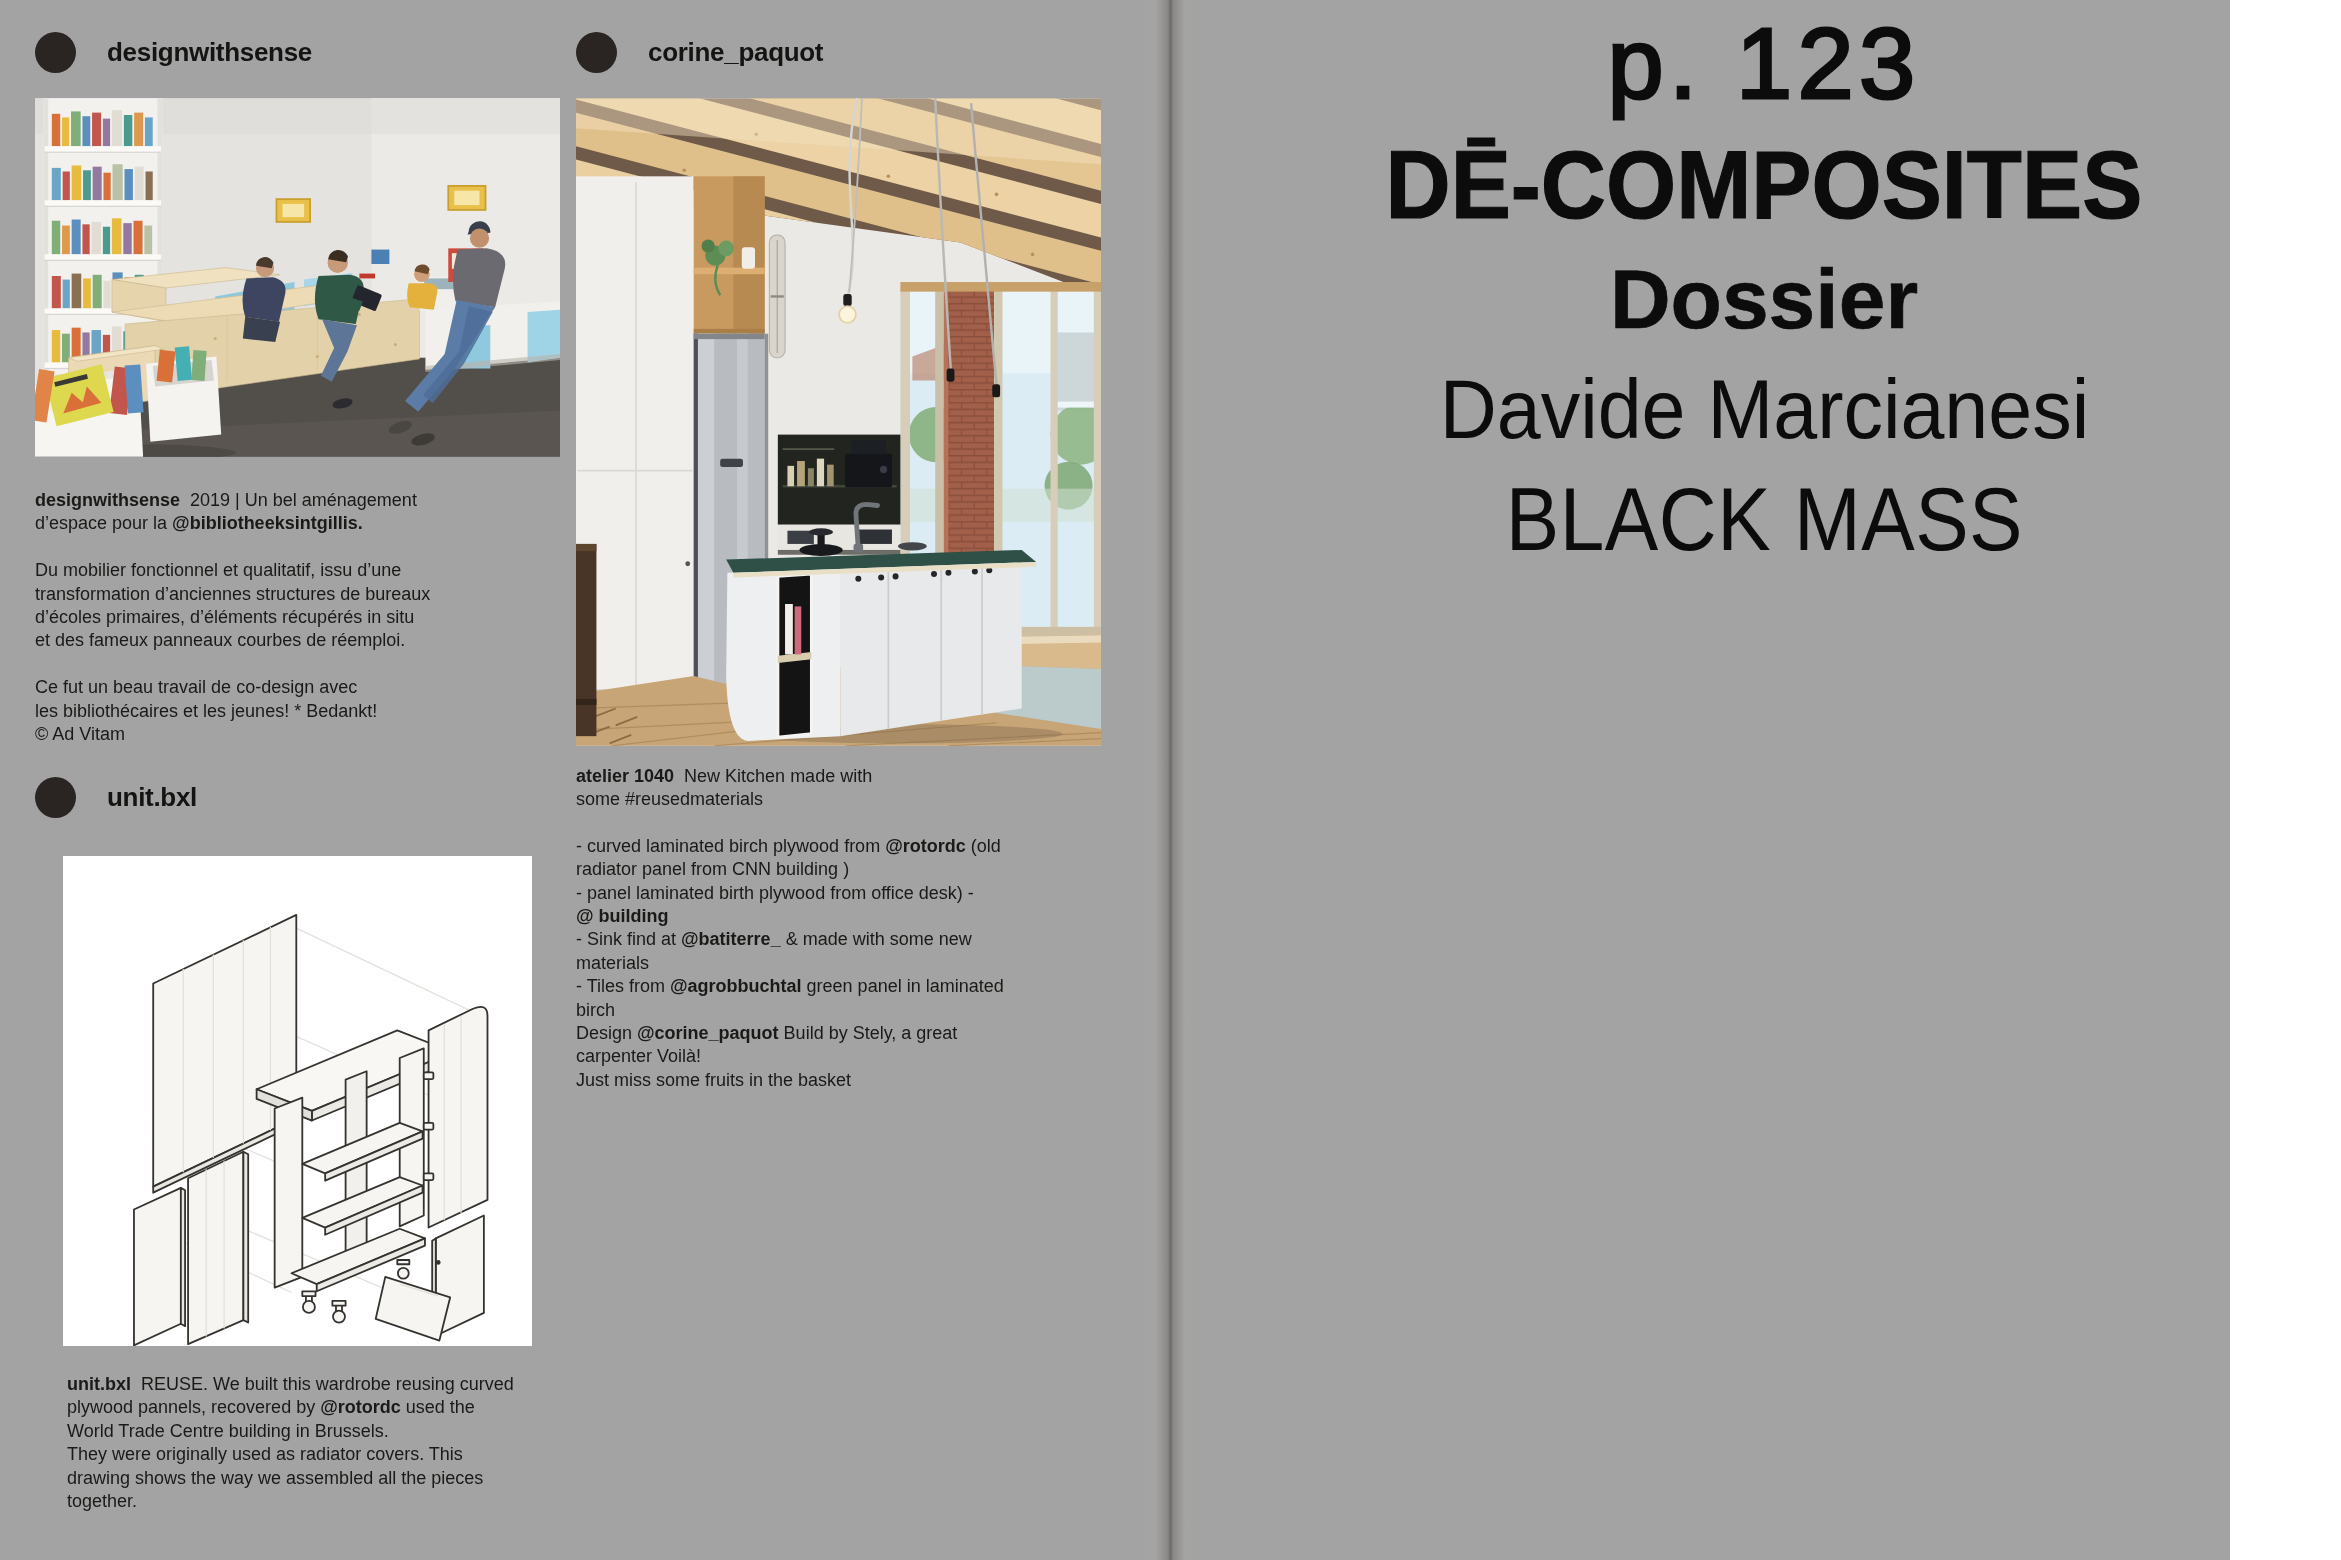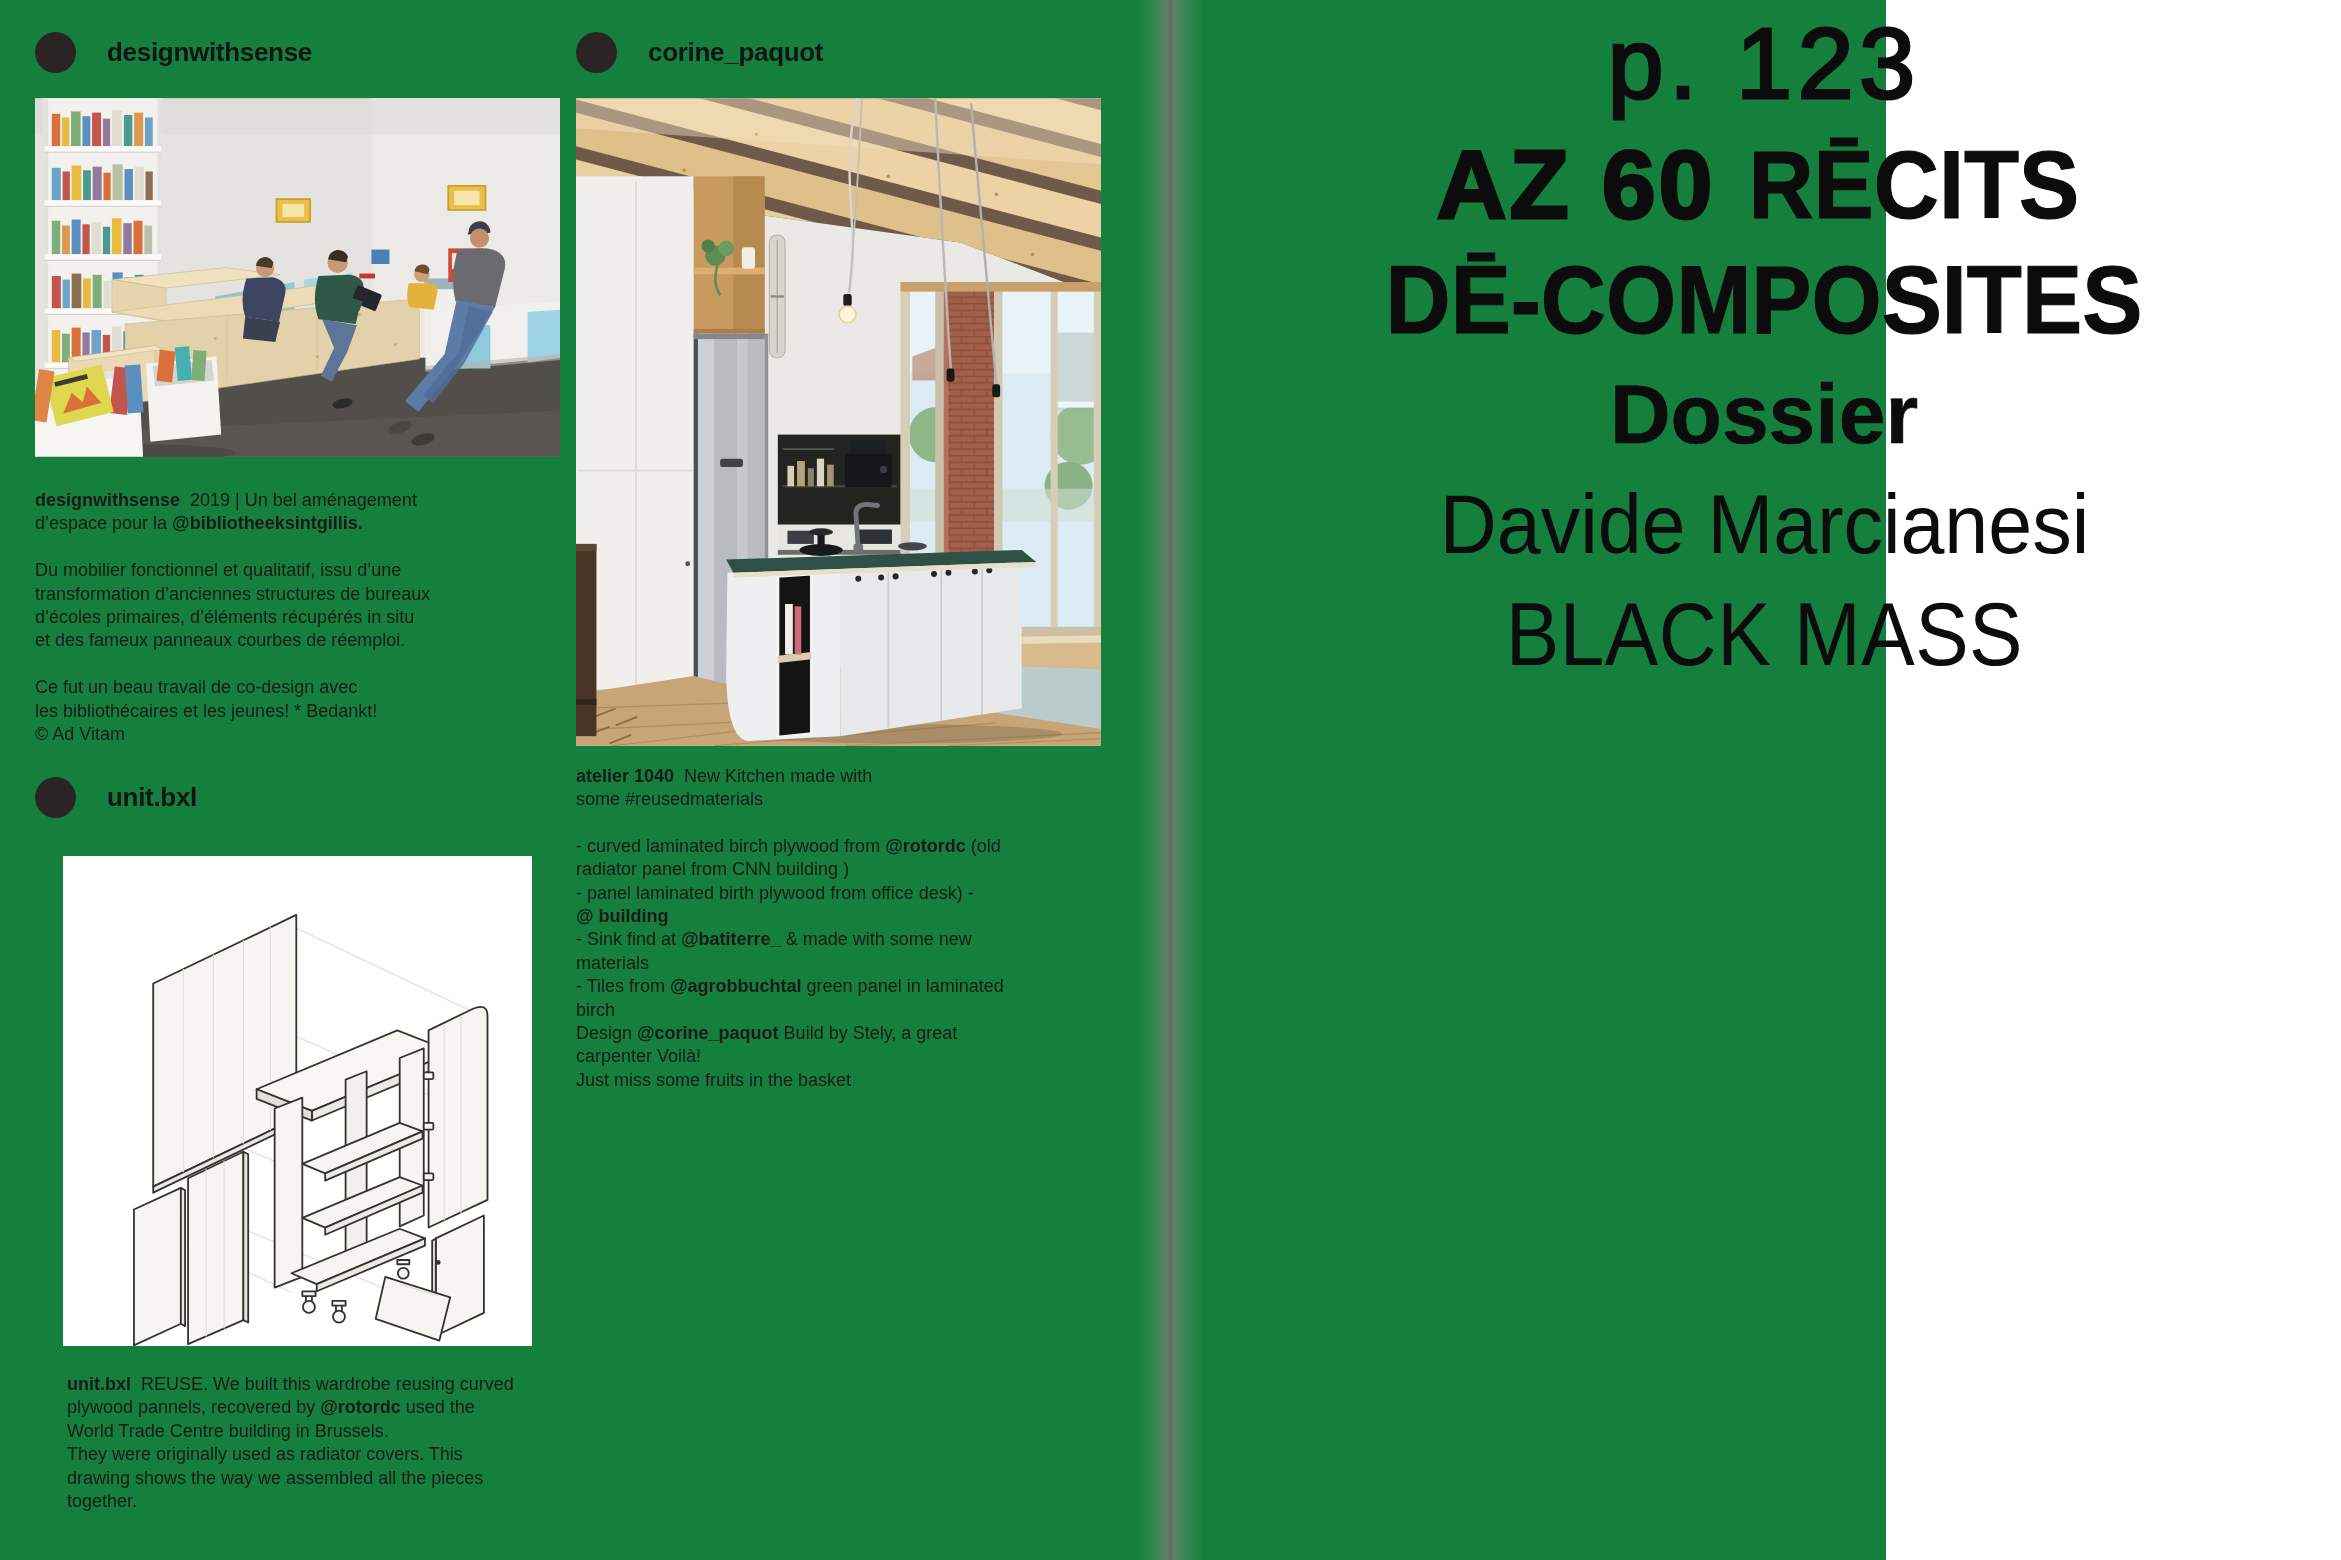--- a/index.html
+++ b/index.html
@@ -1,21 +1,21 @@
 <!DOCTYPE html>
 <html style="font-size:9.6px"><head>
 <meta charset="utf-8">
 <style>
   html,body{margin:0;padding:0;}
   body{
     width:2342px;height:1561px;background:#ffffff;
     font-family:"Liberation Sans", sans-serif;color:#161614;
     overflow:hidden;
   }
-  .spread{position:relative;width:1886px;height:1561px;background:#15803d;}
+  .spread{position:relative;width:2230px;height:1561px;background:#a3a3a3;}
 
   
   .post{position:absolute;}
   .post-header{display:flex;align-items:center;height:41px;}
   .avatar{width:41px;height:41px;border-radius:50%;background:#2a2523;flex:0 0 auto;}
   .username{margin-left:31px;font-weight:bold;font-size:26px;letter-spacing:-0.3px;color:#141413;}
   .photo{display:block;}
   .caption{font-size:18px;line-height:23.4px;color:#1a1a18;}
   .cap-line{white-space:pre;height:23.4px;}
   .cap-line .bold{font-weight:bold;}
@@ -524,21 +524,20 @@
         <div class="cap-line"><span>They were originally used as radiator covers. This</span></div>
         <div class="cap-line"><span>drawing shows the way we assembled all the pieces</span></div>
         <div class="cap-line"><span>together.</span></div>
       </div>
   </div>
 
   <div class="fold"></div>
 
   <div class="title-block">
     <div class="t-line t-line-1"><span class="t-black">p. 123</span></div>
-    <div class="t-line"><span class="t-heavy">AZ 60</span><span class="t-gap"></span><span class="t-cond">RĒCITS</span></div>
     <div class="t-line"><span class="t-cond">DĒ-COMPOSITES</span></div>
     <div class="t-line"><span class="t-bold">Dossier</span></div>
     <div class="t-line"><span class="t-reg">Davide Marcianesi</span></div>
     <div class="t-line"><span class="t-light">BLACK MASS</span></div>
   </div>
 
 </div>
 
 
 </body></html>

